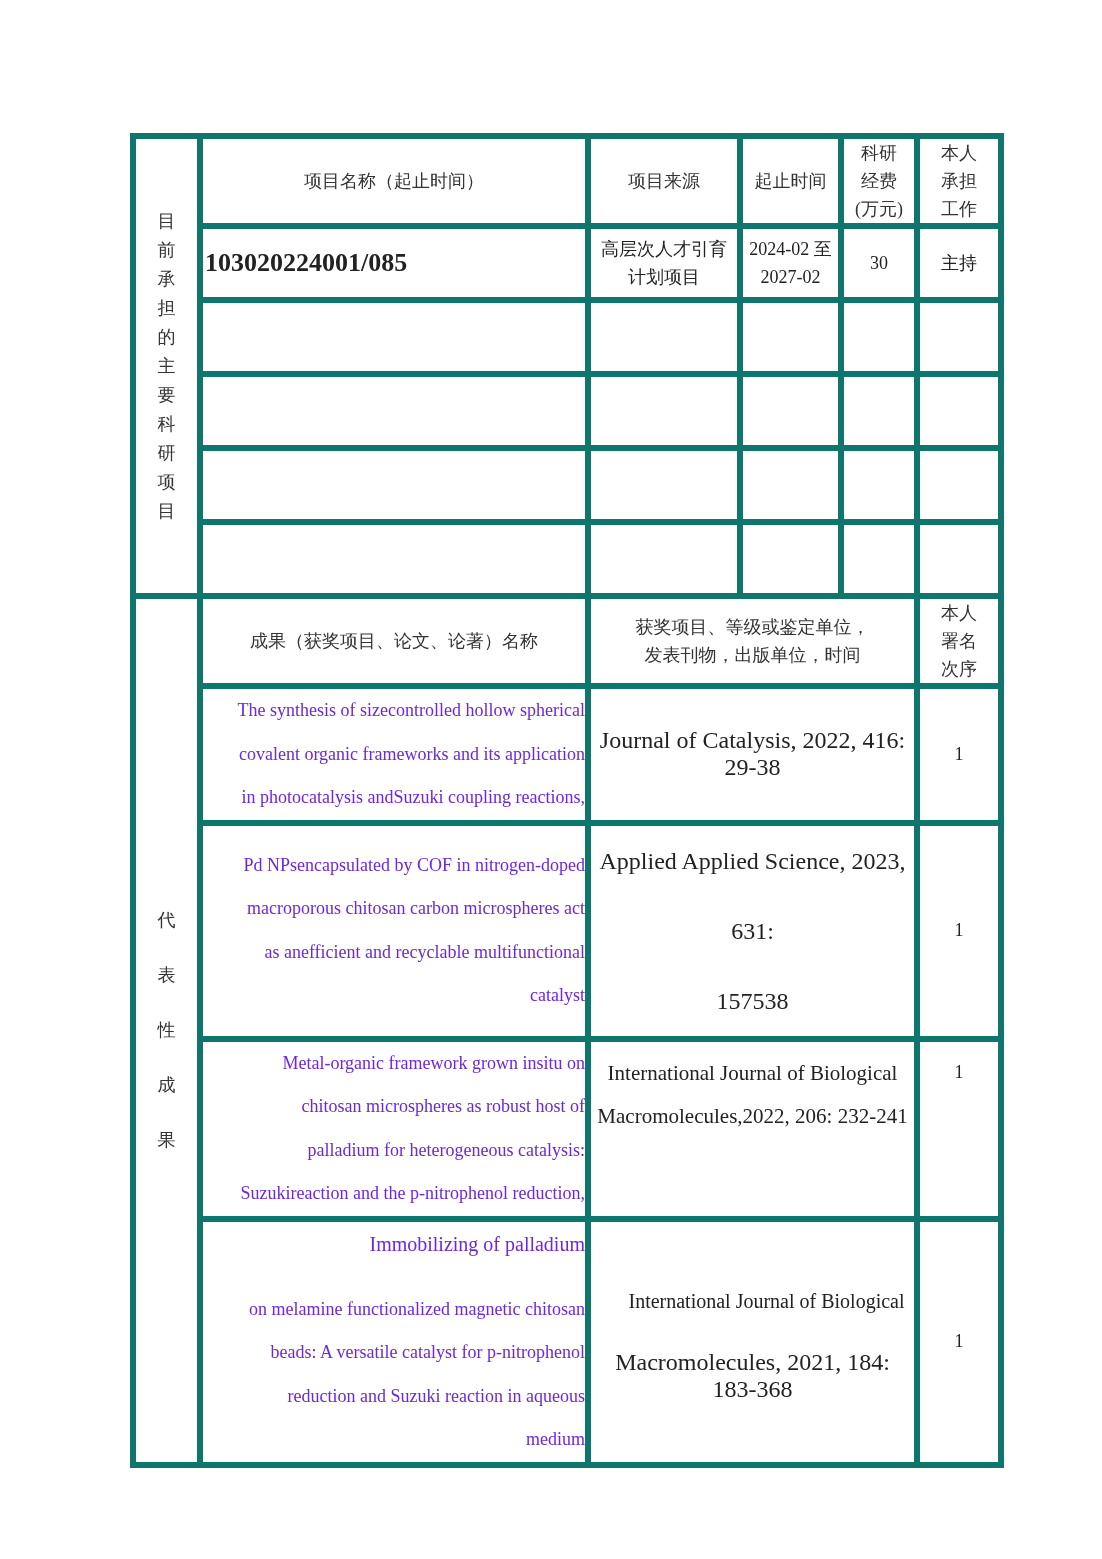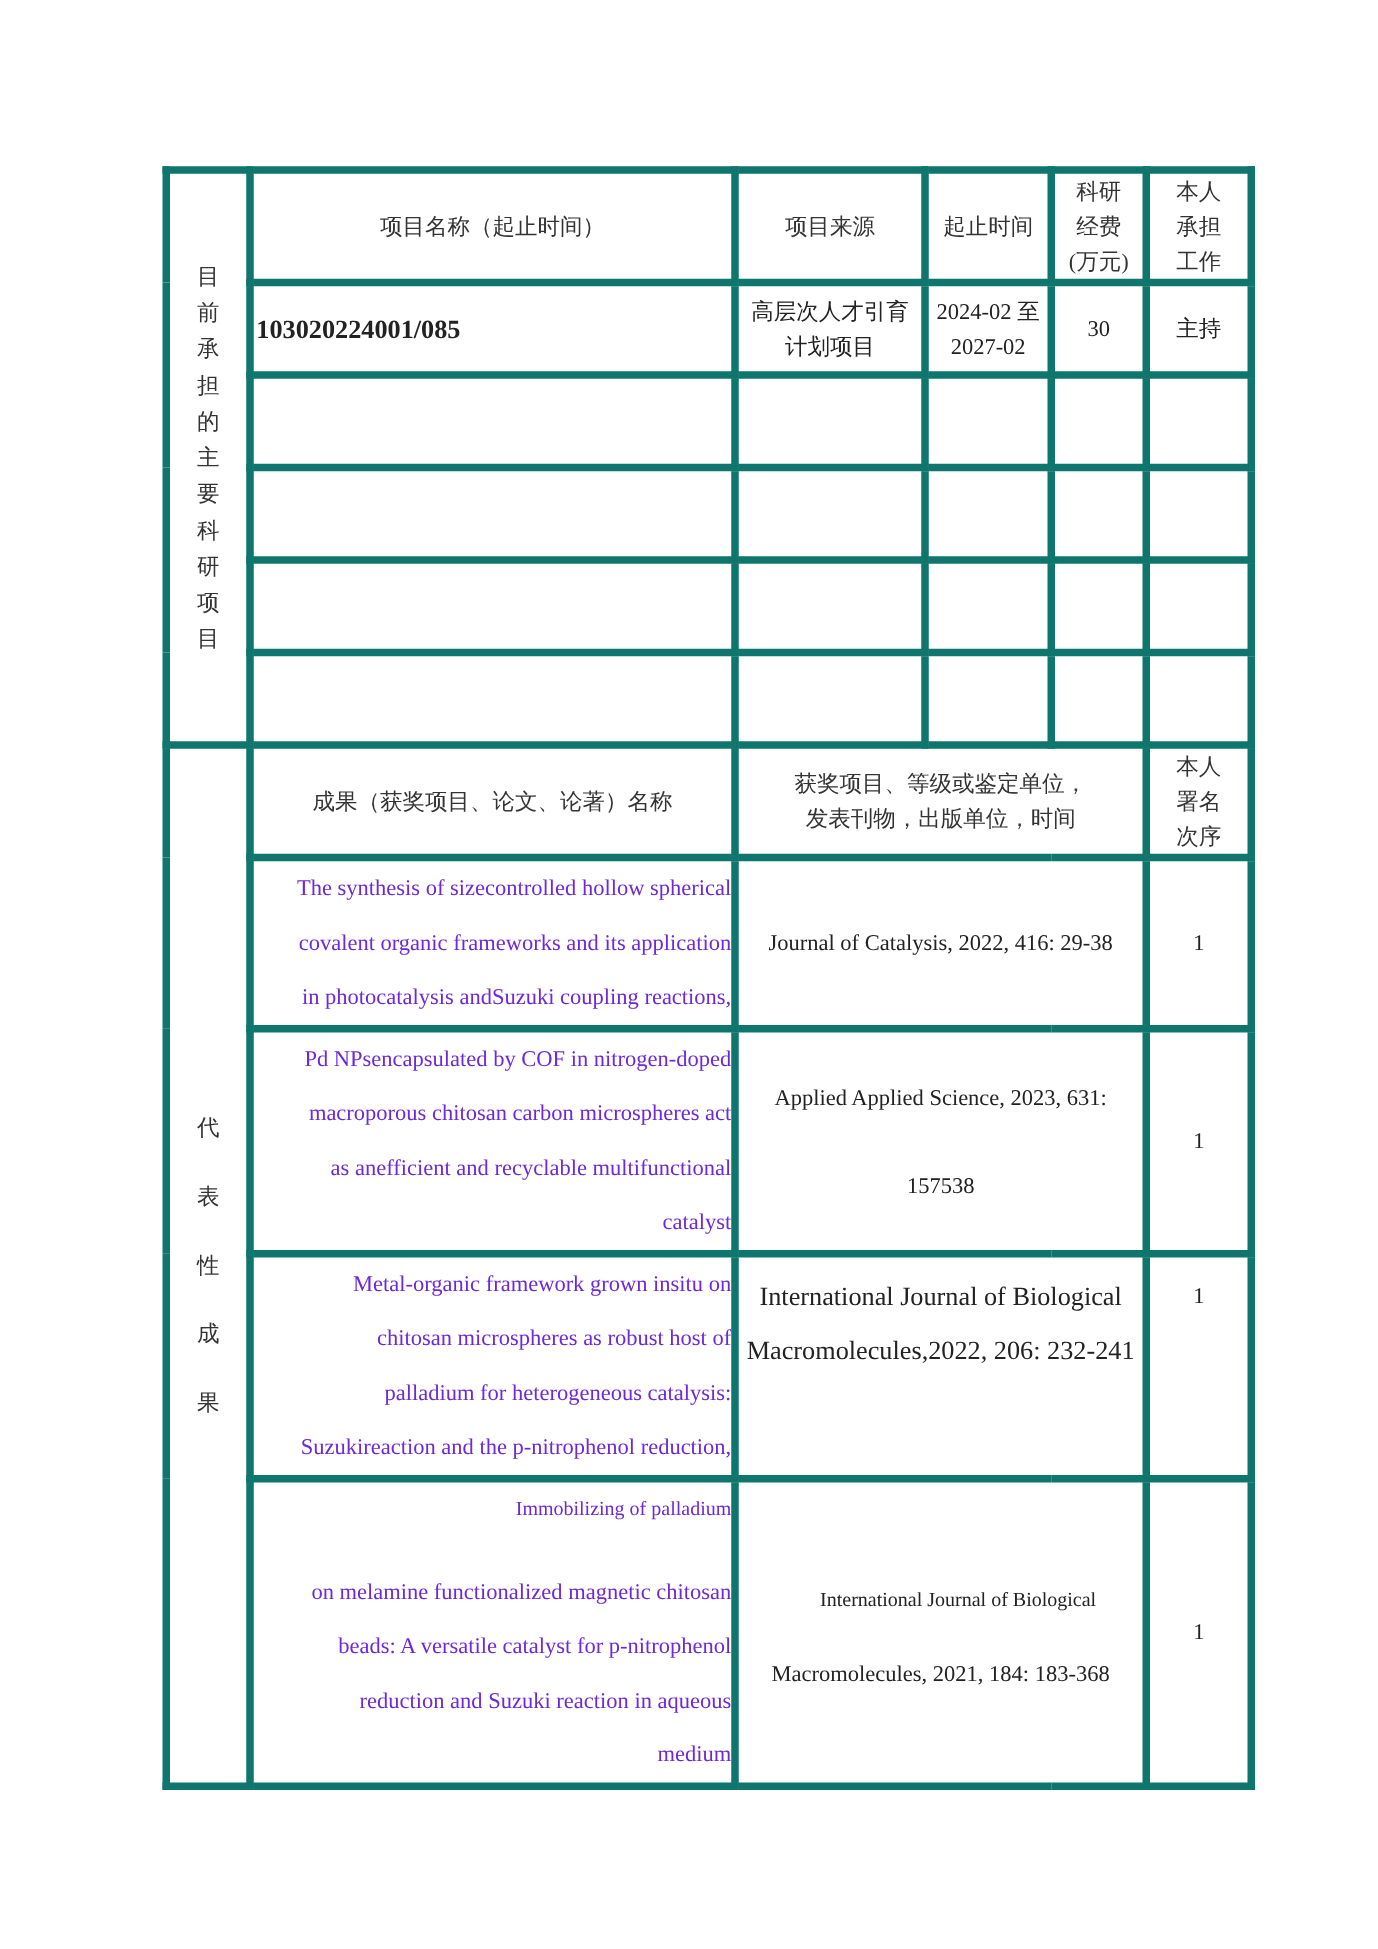--- a/index.html
+++ b/index.html
@@ -5,25 +5,25 @@
   html, body { margin:0; padding:0; background:#ffffff; }
   body { width:1102px; height:1559px; position:relative; font-family:"Liberation Serif","DejaVu Serif",serif; color:#222; }
   .grid { position:absolute; left:130px; top:133px; width:868px; }
   table { border-collapse:collapse; width:868px; table-layout:fixed; }
   td { border:6px solid #0f766e; padding:0; font-size:18px; text-align:center; vertical-align:middle; }
   .side { font-size:18px; line-height:29px; color:#333; }
   .side span { display:block; }
   .side2 span { display:block; line-height:55px; }
   .hdr { color:#333; font-size:18px; }
   .hdr-small { line-height:28px; }
-  .bold-id { font-weight:bold; font-size:21px; text-align:left; padding-left:2px; }
+  .bold-id { font-weight:bold; font-size:26px; text-align:left; padding-left:2px; }
   .title-text { font-size:18px; line-height:43.5px; text-align:right; color:#6d28d9; }
-  .big { font-size:16px;margin-left:28px; }
+  .big { font-size:20px;margin-left:28px; }
   .pub-big { font-size:21px; line-height:43px; }
-  .pub { font-size:18px;font-family:Liberation Serif, serif; }
+  .pub { font-size:24px;font-family:Liberation Serif, serif; }
 </style>
 </head>
 <body>
 
 <div class="grid">
 <table>
   <colgroup>
     <col style="width:67px">
         <col style="width:388px">
         <col style="width:152px">

